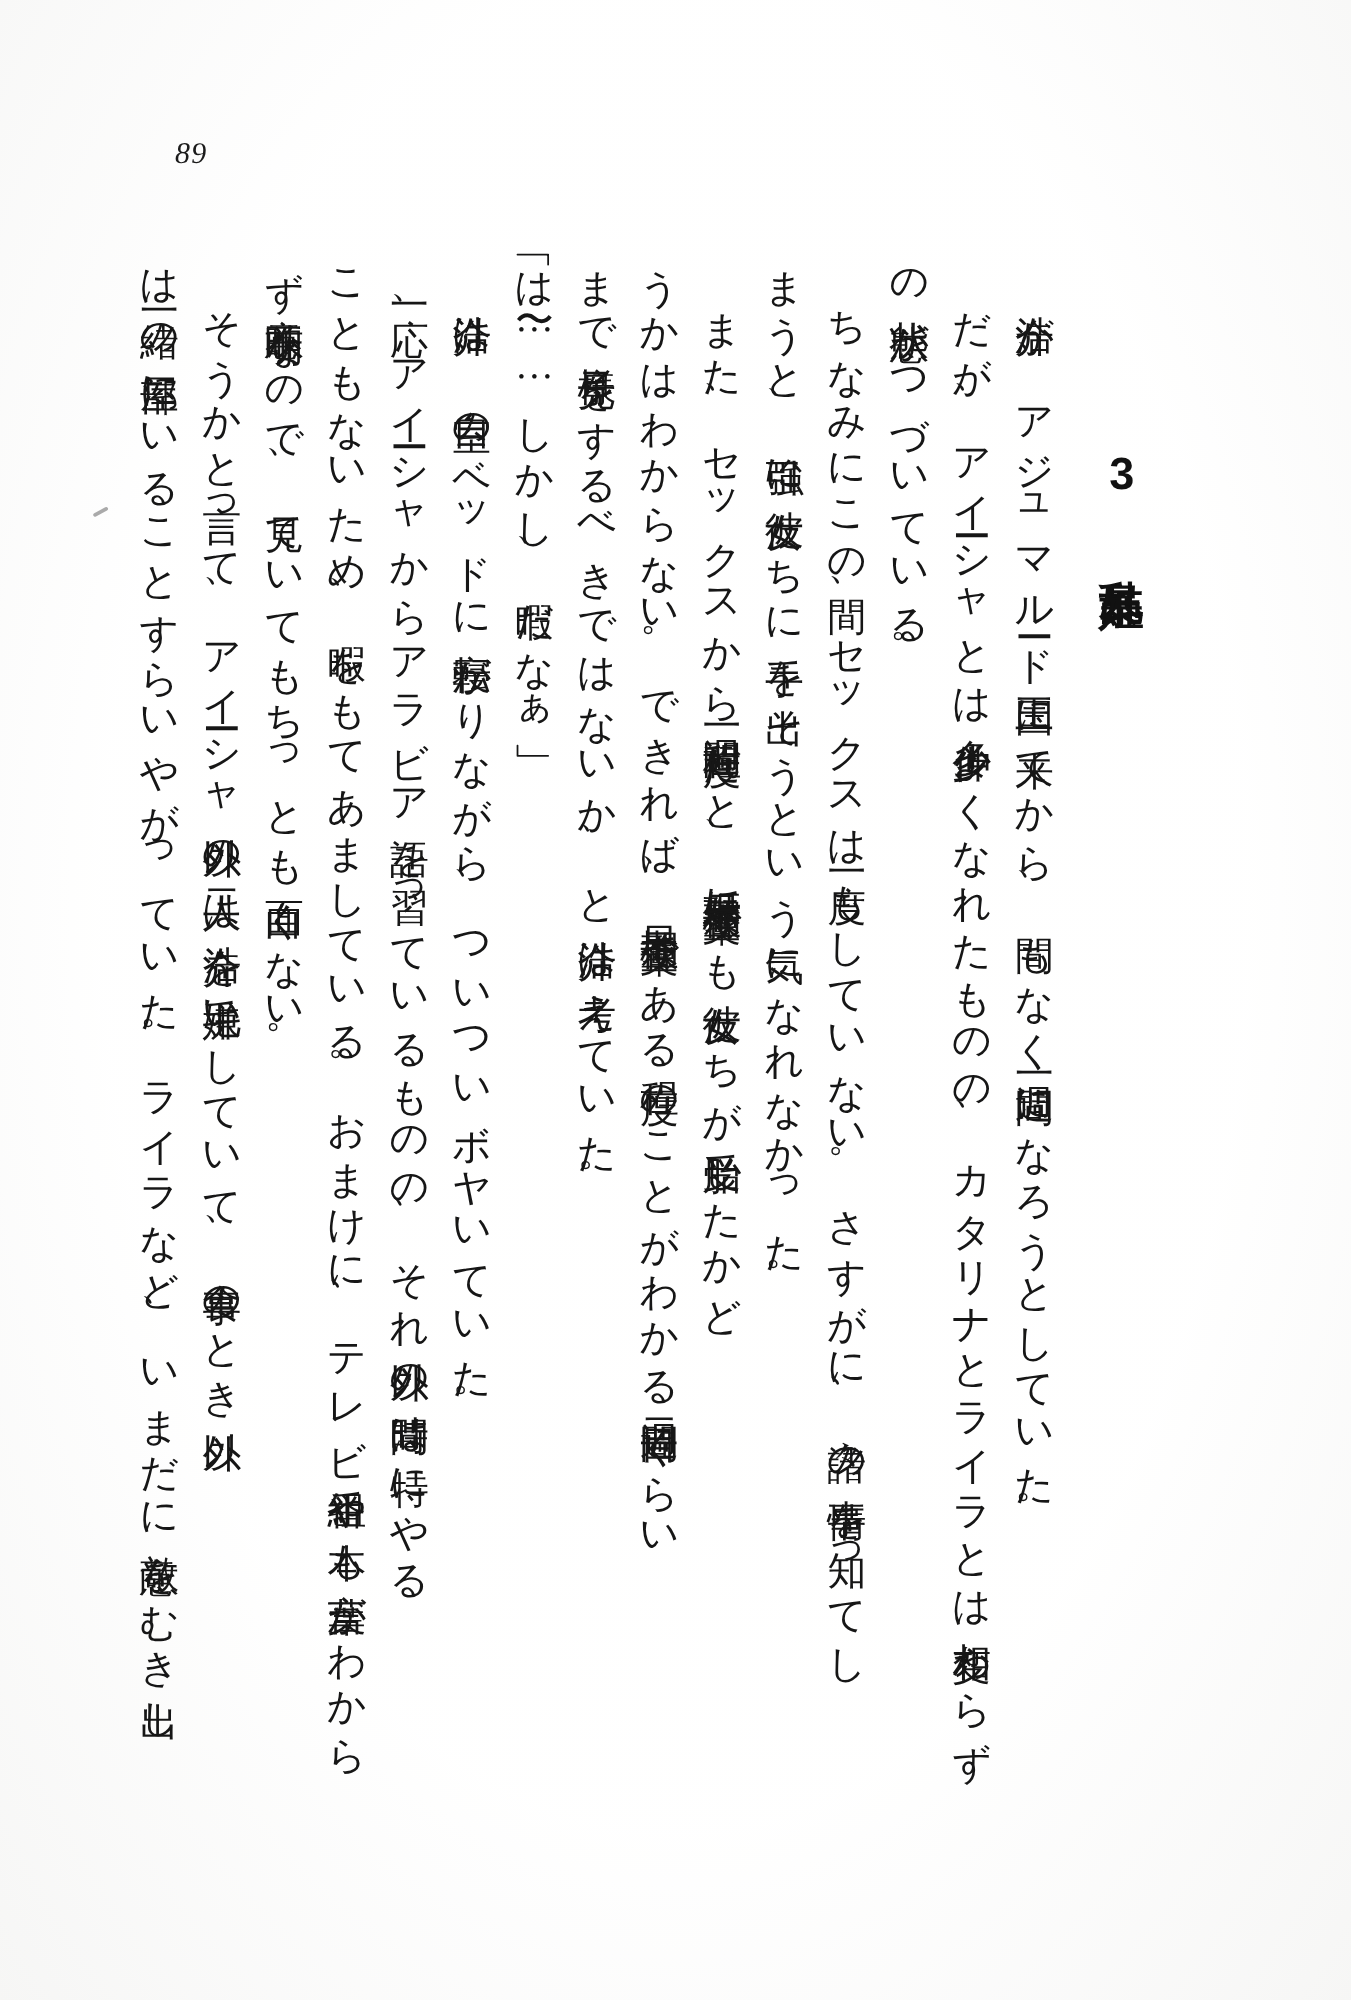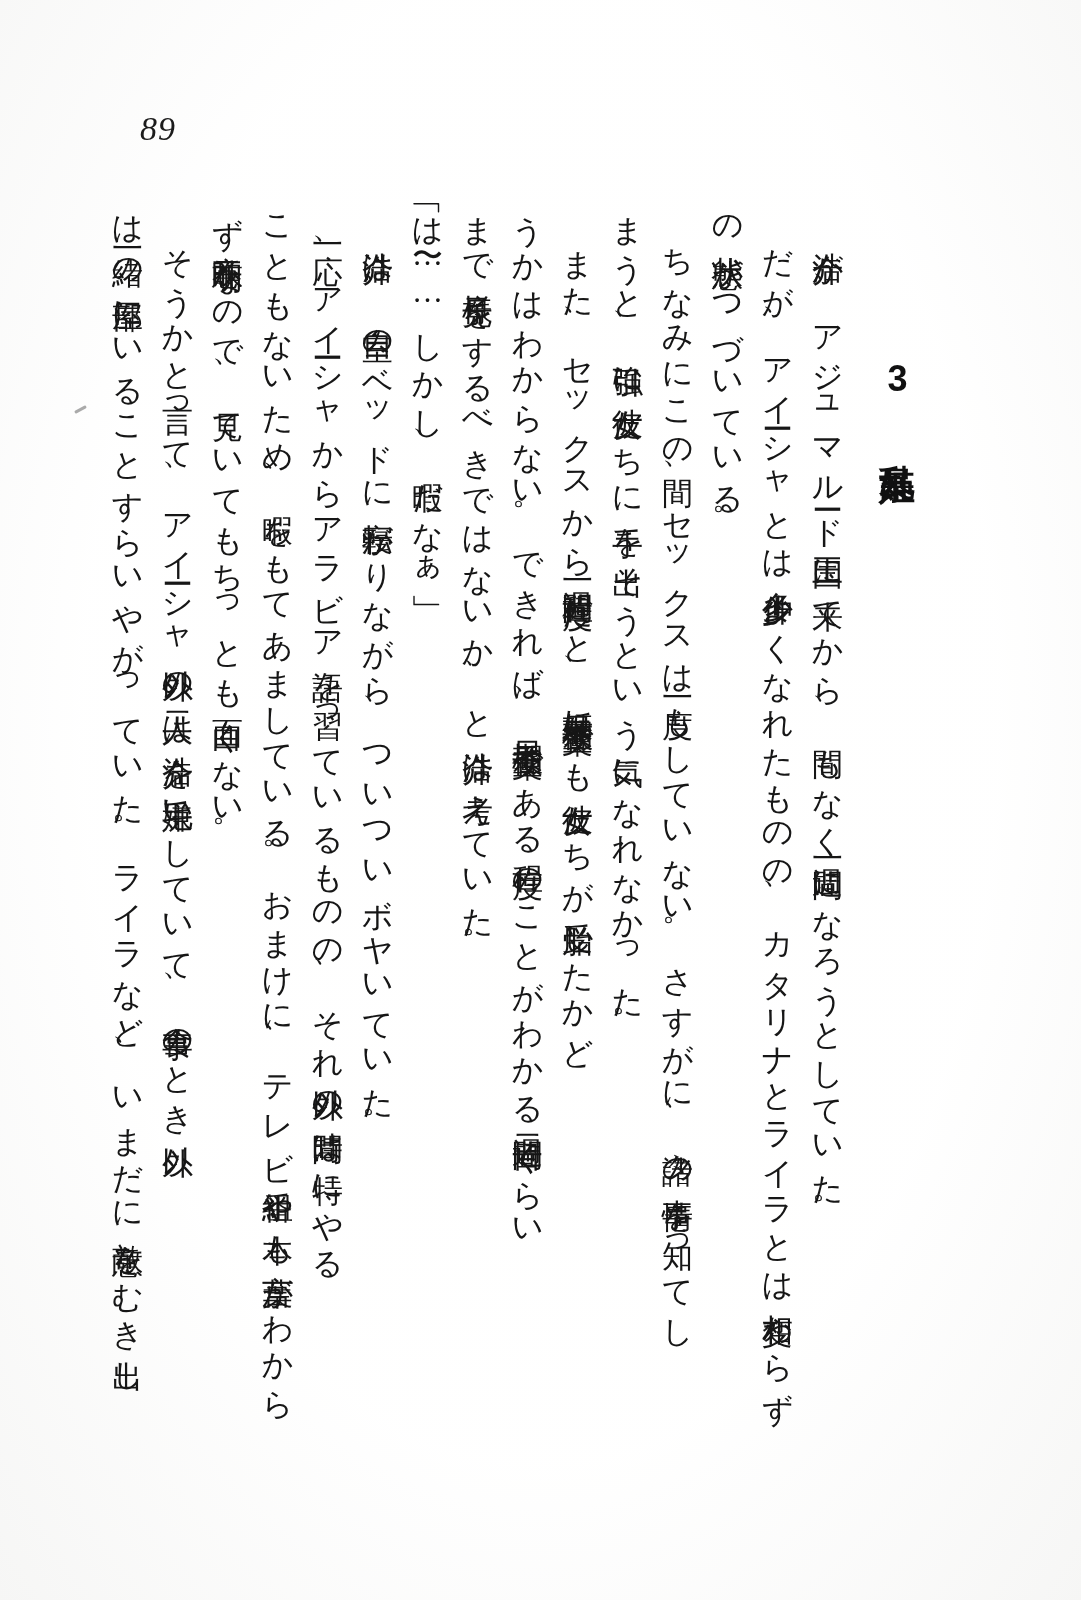--- a/index.html
+++ b/index.html
@@ -19,21 +19,21 @@
                       rgba(255,255,255,0.9) 60%, rgba(0,0,0,0.025) 100%);
     overflow: hidden;
     color: #171717;
   }
 
   
   .page-number {
     position: absolute;
     top: 110px;
     left: 140px;
-    font-size: 34px;
+    font-size: 24px;
     font-style: italic;
     letter-spacing: 1px;
     color: #1b1b1b;
   }
 
   
   .chapter-heading {
     position: absolute;
     top: 358px;
     left: 872px;

